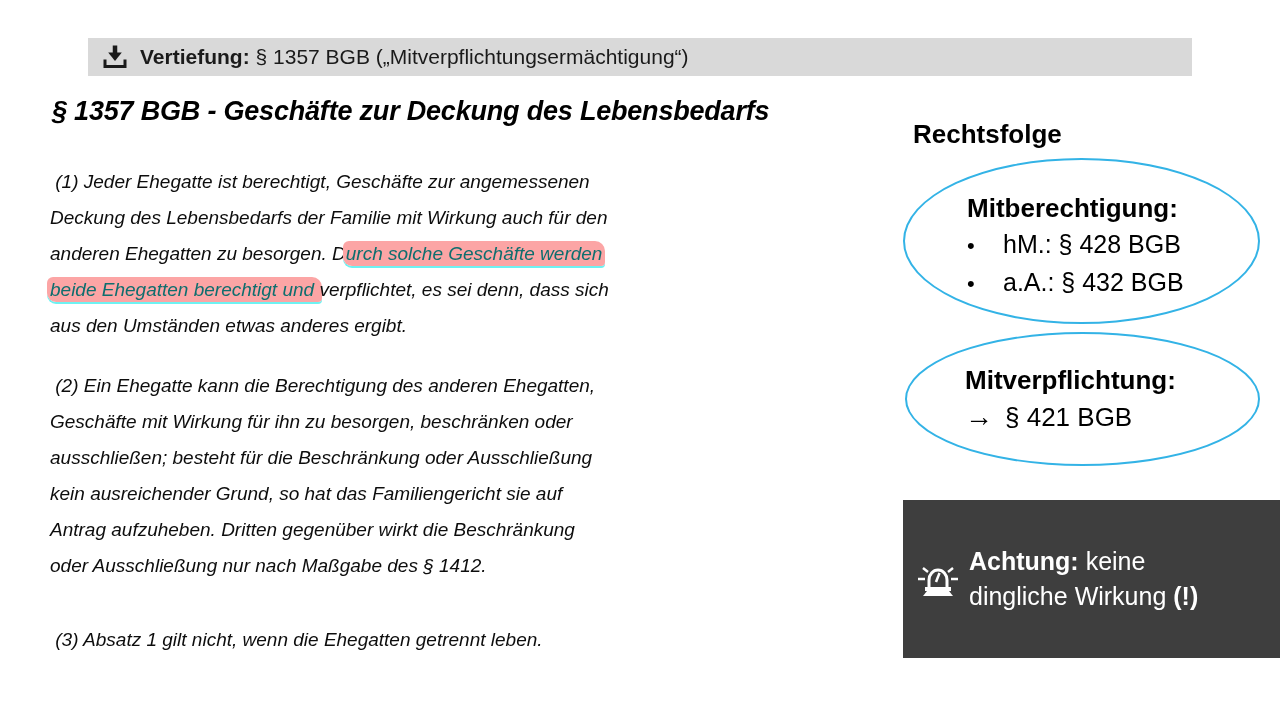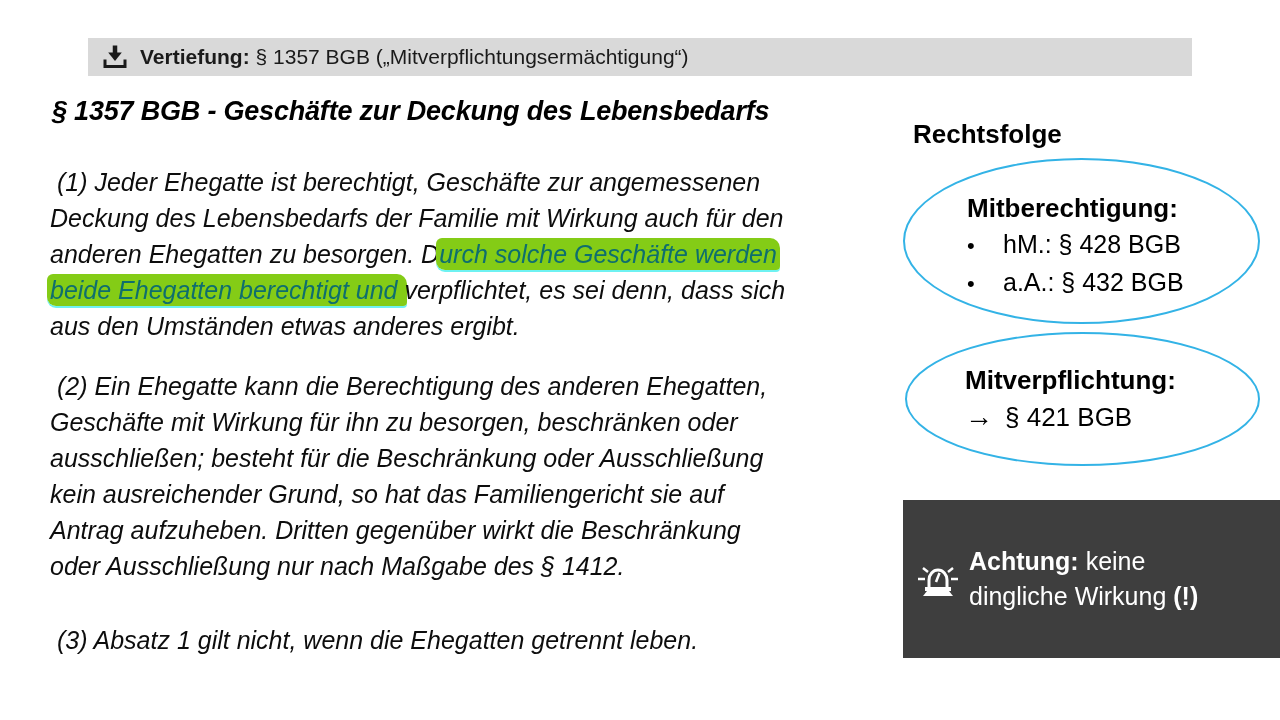--- a/index.html
+++ b/index.html
@@ -21,27 +21,27 @@
   .dl-icon{width:26px;height:26px;display:inline-flex;flex:0 0 auto;}
   .hdr-text{margin-left:12px;font-size:21px;white-space:pre;color:#1a1a1a;}
   .hdr-text b{font-weight:700;}
   
   .law-title{
     position:absolute;left:52px;top:96px;margin:0;
     font-size:27px;font-weight:700;font-style:italic;
     letter-spacing:-0.2px;color:#000;
   }
   .law-para{position:absolute;left:50px;margin:0;
-    font-size:25px;font-style:italic;line-height:36px;color:#0d0d0d;}
+    font-size:19px;font-style:italic;line-height:36px;color:#0d0d0d;}
   .law-para .line{display:block;white-space:pre;}
   .p1{top:164px;}
   .p2{top:368px;}
   .p3{top:622px;}
   .hl{
-    background:#84cc16;color:#0e6e6e;
+    background:#fca5a5;color:#0e6e6e;
     padding:2px 3px;margin:-2px -3px;
     border-radius:6px 10px 4px 9px;
     box-shadow:0 2px 0 #6ef2f2;
   }
   
   .rechtsfolge{
     position:absolute;left:913px;top:119px;margin:0;
     font-size:26px;font-weight:700;color:#000;
   }
   .ellipse{

